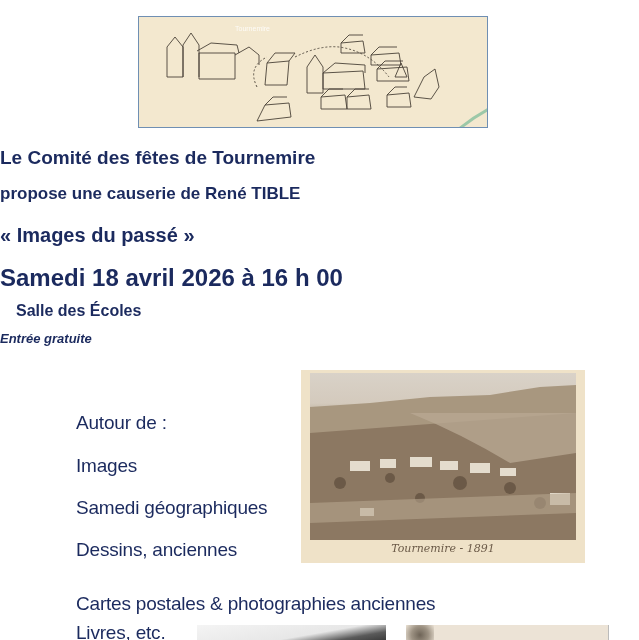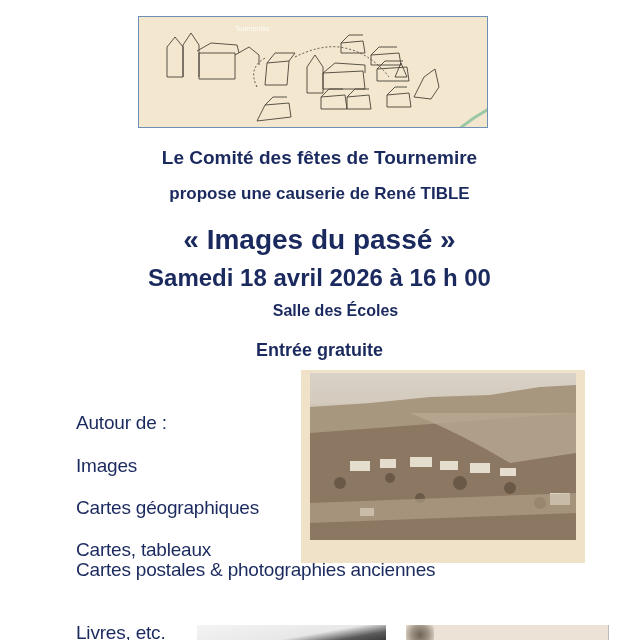--- a/index.html
+++ b/index.html
@@ -1,19 +1,19 @@
 <!DOCTYPE html>
 <html><head>
 <meta charset="utf-8">
 <style>
   html, body { margin:0; padding:0; }
   body { width:639px; height:640px; background:#ffffff; position:relative; overflow:hidden;
          font-family:"Liberation Sans", sans-serif; color:#1b2a5e; }
   .abs { position:absolute; }
-  .ctr { position:absolute; left:0; width:639px; text-align:center; font-weight:bold; white-space:nowrap; }
+  .ctr { position:absolute; left:0; width:639px; text-align:left; font-weight:bold; white-space:nowrap; }
   .sketch { left:138px; top:16px; width:350px; height:112px; border:1.5px solid #6f8fb3; box-sizing:border-box;
             background:#f3e8cf; overflow:hidden; }
   .list-item { position:absolute; left:76px; font-weight:normal; font-size:19px; white-space:nowrap; letter-spacing:-0.2px;}
   .card { left:301px; top:370px; width:284px; height:193px; background:#efe2c8; }
   .photo { position:absolute; left:9px; top:3px; width:266px; height:167px; overflow:hidden;
            background:linear-gradient(180deg,#d9d2c8 0%,#d4cabd 18%,#a89680 30%,#9a8770 50%,#8a7761 70%,#7d6a55 100%); }
   .caption { position:absolute; left:0; width:284px; top:172px; text-align:center; font-family:"DejaVu Serif", serif;
              font-style:italic; font-size:11px; color:#6b5a48; }
   .bottom-l { left:197px; top:625px; width:189px; height:20px;
               background:linear-gradient(170deg,#f4f4f4 0%,#e7e7e7 55%,#5a5a5a 75%,#2a2a2a 100%); }
@@ -55,30 +55,30 @@
       <path d="M248 90 L248 78 L270 76 L272 90 Z M248 78 L256 70 L268 70"></path>
       <path d="M118 104 L126 88 L150 86 L152 100 Z M126 88 L134 80 L148 80"></path>
     </g>
     <path d="M320 112 Q335 100 350 92" stroke="#9cc8a8" stroke-width="3" fill="none"></path>
     <text x="96" y="14" font-size="7" fill="#ffffff" opacity="0.85" font-family="Liberation Sans, sans-serif">Tournemire</text>
   </svg>
 </div>
 
 <div class="ctr" style="top:147px;font-size:19px;">Le Comité des fêtes de Tournemire</div>
 <div class="ctr" style="top:184px;font-size:17px;">propose une causerie de René TIBLE</div>
-<div class="ctr" style="top:224px;font-size:28px;">« Images du passé »</div>
+<div class="ctr" style="top:224px;font-size:20px;">« Images du passé »</div>
 <div class="ctr" style="top:264px;font-size:24px;">Samedi 18 avril 2026 à 16 h 00</div>
 <div class="ctr" style="top:302px;font-size:16px;margin-left:16px;">Salle des Écoles</div>
-<div class="ctr" style="top:340px;font-size:18px;">Entrée gratuite</div>
+<div class="ctr" style="top:331px;font-size:13px;font-style:italic;">Entrée gratuite</div>
 
 <div class="list-item" style="top:412px;">Autour de :</div>
 <div class="list-item" style="top:455px;">Images</div>
-<div class="list-item" style="top:497px;">Cartes géographiques</div>
-<div class="list-item" style="top:539px;">Cartes, tableaux</div>
-<div class="list-item" style="top:559px;">Cartes postales &amp; photographies anciennes</div>
+<div class="list-item" style="top:497px;">Samedi géographiques</div>
+<div class="list-item" style="top:539px;">Dessins, anciennes</div>
+<div class="list-item" style="top:593px;">Cartes postales &amp; photographies anciennes</div>
 <div class="list-item" style="top:622px;">Livres, etc.</div>
 
 <div class="abs card">
   <div class="photo">
     <svg width="266" height="167" viewBox="0 0 266 167">
       <path d="M0 34 L60 30 L120 24 L180 22 L230 14 L266 12 L266 40 L200 60 L160 90 L120 80 L60 70 L0 60 Z" fill="#a8977f"></path>
       <path d="M0 60 L266 40 L266 167 L0 167 Z" fill="#8c7862"></path>
       <path d="M100 40 Q150 60 200 90 L266 80 L266 40 Z" fill="#b8a892" opacity="0.8"></path>
       <g fill="#e4dccd">
         <rect x="40" y="88" width="20" height="10"></rect>
@@ -94,18 +94,19 @@
         <circle cx="30" cy="110" r="6"></circle>
           <circle cx="80" cy="105" r="5"></circle>
           <circle cx="150" cy="110" r="7"></circle>
         <circle cx="200" cy="115" r="6"></circle>
           <circle cx="110" cy="125" r="5"></circle>
           <circle cx="230" cy="130" r="6"></circle>
       </g>
       <path d="M0 130 L266 120 L266 140 L0 150 Z" fill="#b5a58e" opacity="0.6"></path>
     </svg>
   </div>
+  <div class="caption">Tournemire - 1891</div>
 </div>
 
 <div class="abs bottom-l"></div>
 <div class="abs bottom-r">
   <div class="spot"></div>
 </div>
 
 </body></html>

